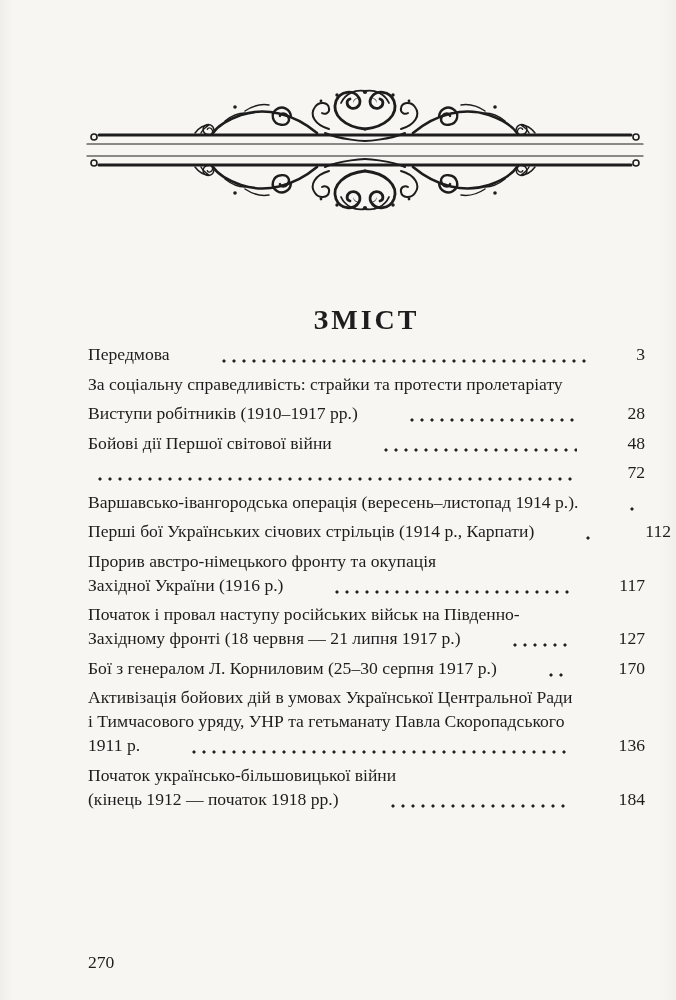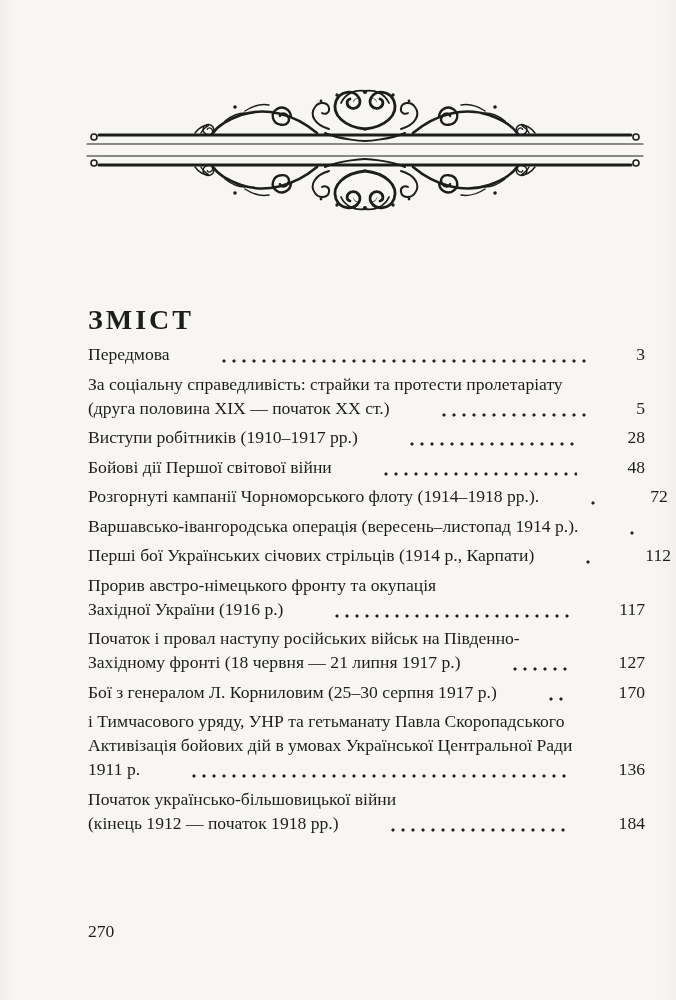--- a/index.html
+++ b/index.html
@@ -23,20 +23,21 @@
     left: 85px;
     top: 87px;
     width: 560px;
     height: 126px;
   }
   .title {
     position: absolute;
     left: 88px;
     top: 285px;
     width: 557px;
+    text-align: center;
     font-size: 28px;
     font-weight: bold;
     letter-spacing: 3px;
   }
   .toc {
     position: absolute;
     left: 88px;
     top: 342px;
     width: 557px;
     font-size: 17.6px;
@@ -52,21 +53,21 @@
     background-image: radial-gradient(circle, #222222 1.35px, rgba(0,0,0,0) 1.8px);
     background-size: 10px 24px;
     background-repeat: repeat-x;
     background-position: left bottom -7px;
     min-width: 12px;
   }
   .pg { white-space: nowrap; text-align: right; }
   .folio {
     position: absolute;
     left: 88px;
-    top: 921px;
+    top: 952px;
     font-size: 17.6px;
   }
 </style>
 </head>
 <body>
 
 <div class="page">
 
   <svg class="ornament" viewBox="0 0 560 126" fill="none" stroke="#1d1d1d" stroke-linecap="round" stroke-linejoin="round">
     <defs>
@@ -118,43 +119,37 @@
   <div class="toc">
       <div class="entry">
         <div class="line last">
           <span class="t">Передмова</span>
           <span class="leader"></span>
           <span class="pg">3</span>
         </div>
       </div>
       <div class="entry">
         <div class="line">За соціальну справедливість: страйки та протести пролетаріату</div>
-        <div class="line last">
-          <span class="t">(друга половина XIX — початок XX ст.)</span>
-          <span class="leader"></span>
-          <span class="pg">5</span>
-        </div>
       </div>
       <div class="entry">
         <div class="line last">
           <span class="t">Виступи робітників (1910–1917 рр.)</span>
           <span class="leader"></span>
           <span class="pg">28</span>
         </div>
       </div>
       <div class="entry">
         <div class="line last">
           <span class="t">Бойові дії Першої світової війни</span>
           <span class="leader"></span>
           <span class="pg">48</span>
         </div>
       </div>
       <div class="entry">
         <div class="line last">
-          <span class="t">Розгорнуті кампанії Чорноморського флоту (1914–1918 рр.).</span>
           <span class="leader"></span>
           <span class="pg">72</span>
         </div>
       </div>
       <div class="entry">
         <div class="line last">
           <span class="t">Варшавсько-івангородська операція (вересень–листопад 1914 р.).</span>
           <span class="leader"></span>
           <span class="pg">107</span>
         </div>
@@ -183,22 +178,22 @@
         </div>
       </div>
       <div class="entry">
         <div class="line last">
           <span class="t">Бої з генералом Л. Корниловим (25–30 серпня 1917 р.)</span>
           <span class="leader"></span>
           <span class="pg">170</span>
         </div>
       </div>
       <div class="entry">
+        <div class="line">Активізація бойових дій в умовах Української Центральної Ради</div>
         <div class="line">і Тимчасового уряду, УНР та гетьманату Павла Скоропадського</div>
-        <div class="line">Активізація бойових дій в умовах Української Центральної Ради</div>
         <div class="line last">
           <span class="t">1911 р.</span>
           <span class="leader"></span>
           <span class="pg">136</span>
         </div>
       </div>
       <div class="entry">
         <div class="line">Початок українсько-більшовицької війни</div>
         <div class="line last">
           <span class="t">(кінець 1912 — початок 1918 рр.)</span>

